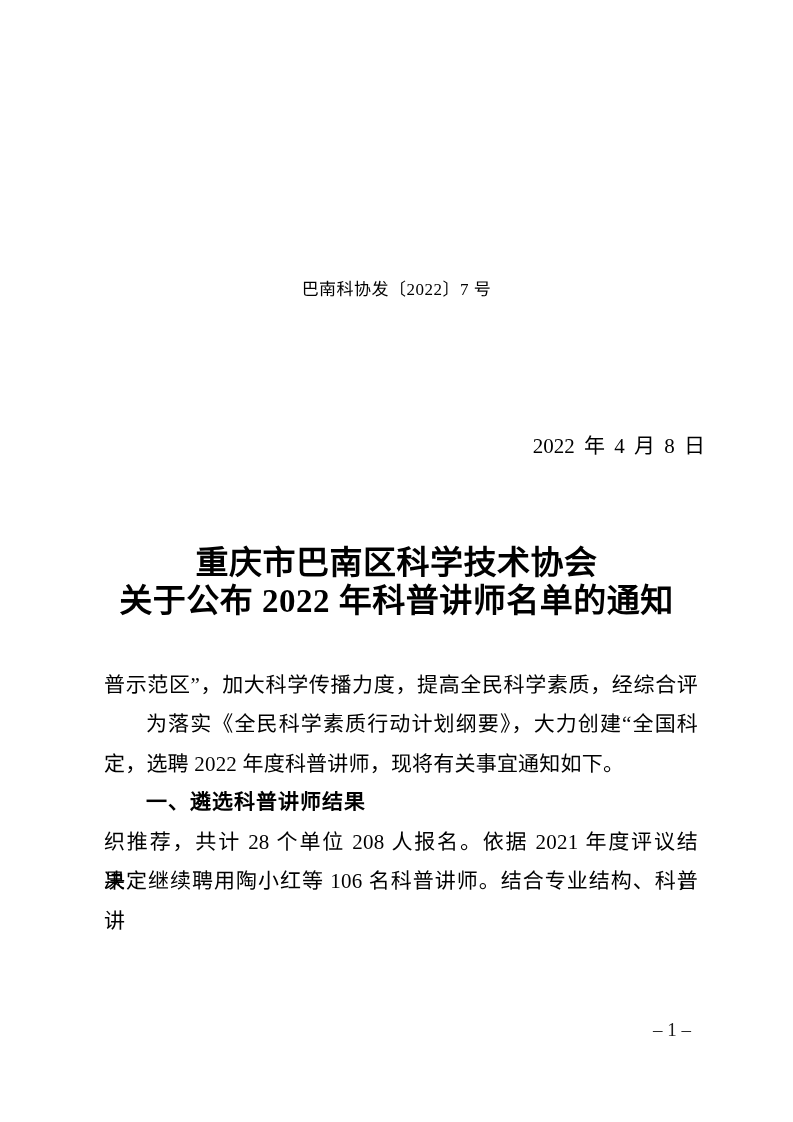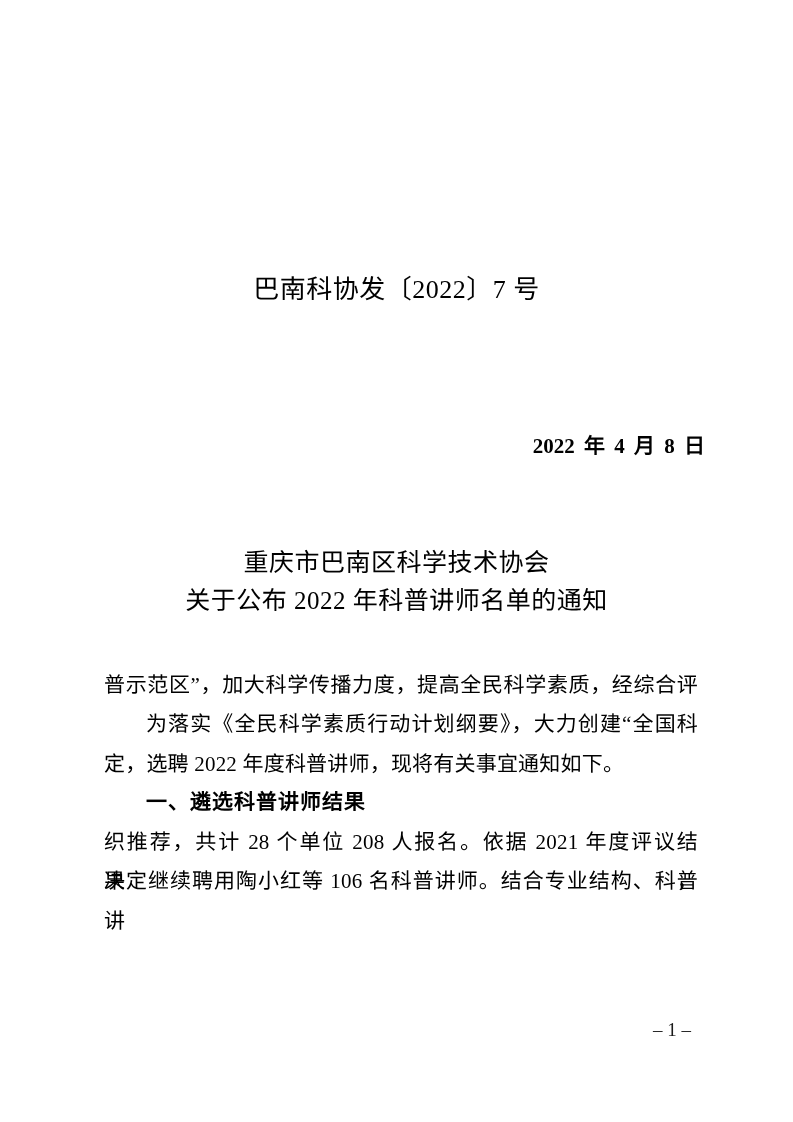--- a/index.html
+++ b/index.html
@@ -15,44 +15,43 @@
     color: #000000;
     overflow: hidden;
     font-family: "Liberation Serif", "DejaVu Serif", serif;
   }
   .doc-number {
     position: absolute;
     top: 277px;
     left: 0;
     width: 100%;
     text-align: center;
-    font-size: 26px;
+    font-size: 17px;
     line-height: 25px;
     letter-spacing: 0.5px;
     white-space: pre;
   }
   .issue-date {
     position: absolute;
     top: 434px;
     right: 88px;
     font-size: 21px;
     line-height: 25px;
     word-spacing: 4px;
     white-space: pre;
-    font-weight: bold;
   }
   .doc-title {
     position: absolute;
     top: 544px;
     left: 0;
     width: 100%;
     text-align: center;
-    font-size: 25px;
+    font-size: 33px;
     line-height: 38px;
-    font-weight: normal;
+    font-weight: bold;
     letter-spacing: 0.5px;
   }
   .doc-body {
     position: absolute;
     top: 666px;
     left: 104px;
     width: 594px;
     font-size: 21px;
     line-height: 39.3px;
     letter-spacing: 0.2px;

